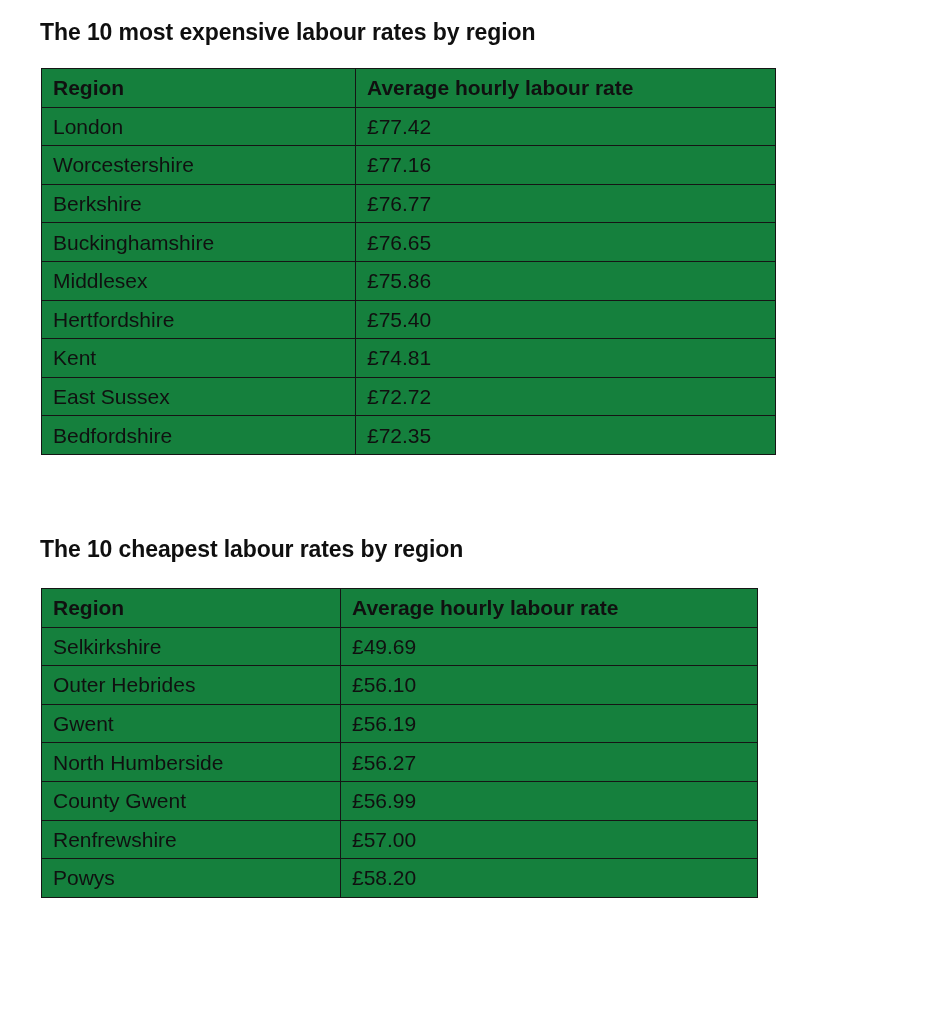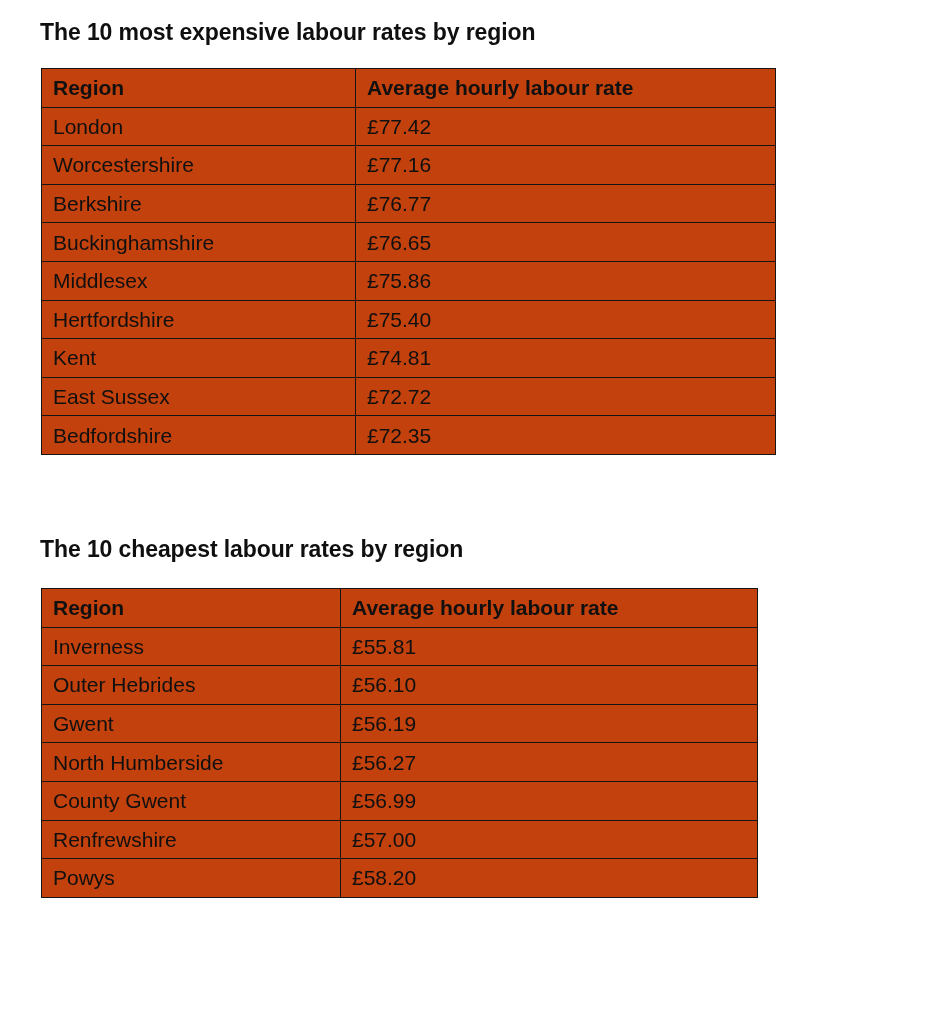--- a/index.html
+++ b/index.html
@@ -32,21 +32,21 @@
     letter-spacing: -0.1px;
     line-height: 1;
     white-space: nowrap;
     color: #0f0f0f;
   }
 
   .rates-table {
     position: absolute;
     border-collapse: collapse;
     table-layout: fixed;
-    background: #c2410c;
+    background: #15803d;
   }
   .rates-table td {
     border: 1.6px solid #151515;
     padding: 0 0 0 11px;
     height: 37.6px;
     font-size: 21px;
     line-height: 1;
     vertical-align: middle;
     white-space: nowrap;
     color: #101010;
@@ -133,22 +133,22 @@
       <colgroup>
         <col class="col-region">
         <col class="col-rate">
       </colgroup>
       <tbody>
         <tr class="header-row">
           <td>Region</td>
           <td>Average hourly labour rate</td>
         </tr>
         <tr>
-          <td>Inverness</td>
-          <td>£55.81</td>
+          <td>Selkirkshire</td>
+          <td>£49.69</td>
         </tr>
         <tr>
           <td>Outer Hebrides</td>
           <td>£56.10</td>
         </tr>
         <tr>
           <td>Gwent</td>
           <td>£56.19</td>
         </tr>
         <tr>

